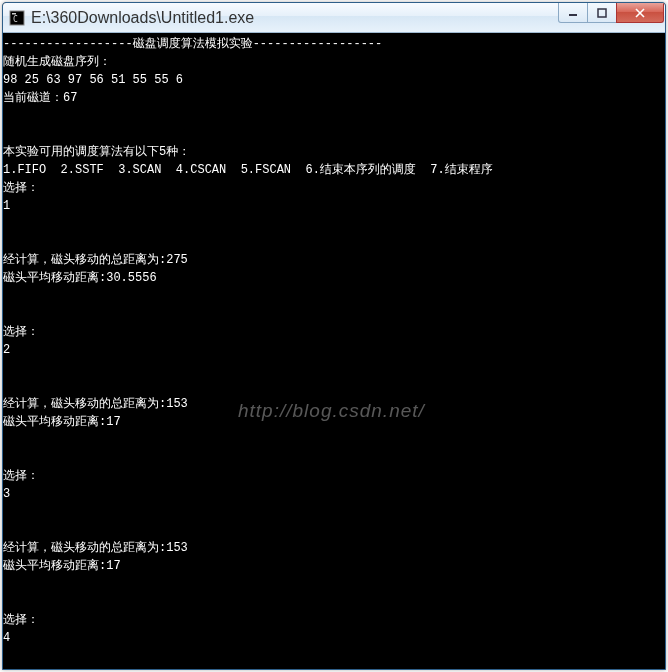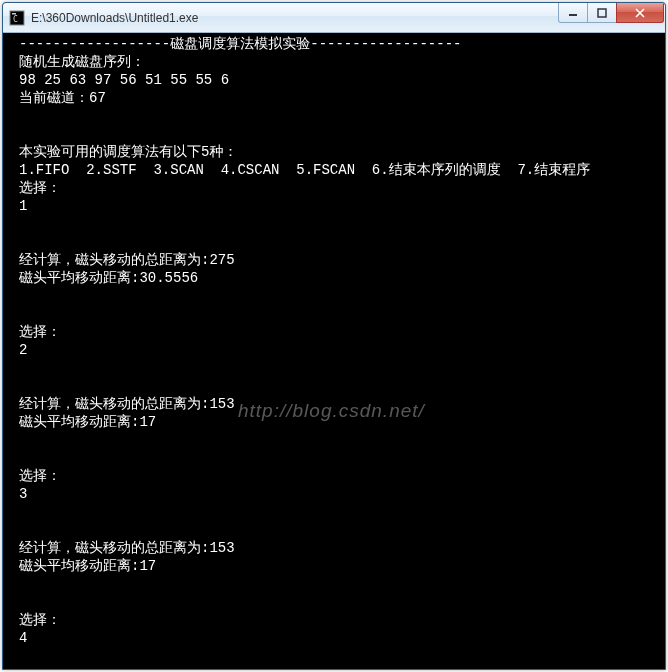--- a/index.html
+++ b/index.html
@@ -34,21 +34,21 @@
   }
   .app-icon {
     width: 16px; height: 16px;
     margin-right: 6px;
     display: flex; align-items: center; justify-content: center;
   }
   .app-icon svg { display: block; }
   .title-text {
     flex: 1;
     color: #333;
-    font-size: 12px;
+    font-size: 16px;
     white-space: nowrap;
     overflow: hidden;
   }
   .win-buttons {
     display: flex;
     height: 20px;
     margin-top: -9px;
     margin-right: 1px;
   }
   .win-btn {
@@ -69,23 +69,23 @@
     background: linear-gradient(to bottom, #e9a39a 0%, #d9695b 45%, #c94f3f 46%, #d36a5b 100%);
     border-color: #a33;
     border-bottom-right-radius: 3px;
   }
   .win-btn svg { display: block; }
   .console {
     flex: 1;
     background: #000;
     color: #fff;
     font-family: "NSimSun","SimSun","Consolas","Courier New",monospace;
-    font-size: 14px;
+    font-size: 12px;
     line-height: 18px;
-    padding: 2px 16px;
+    padding: 2px 0;
     white-space: pre;
     overflow: hidden;
     position: relative;
   }
   .watermark {
     position: absolute;
     top: 400px;
     left: 238px;
     color: rgba(160,160,160,0.55);
     font-family: Liberation Sans, sans-serif;

